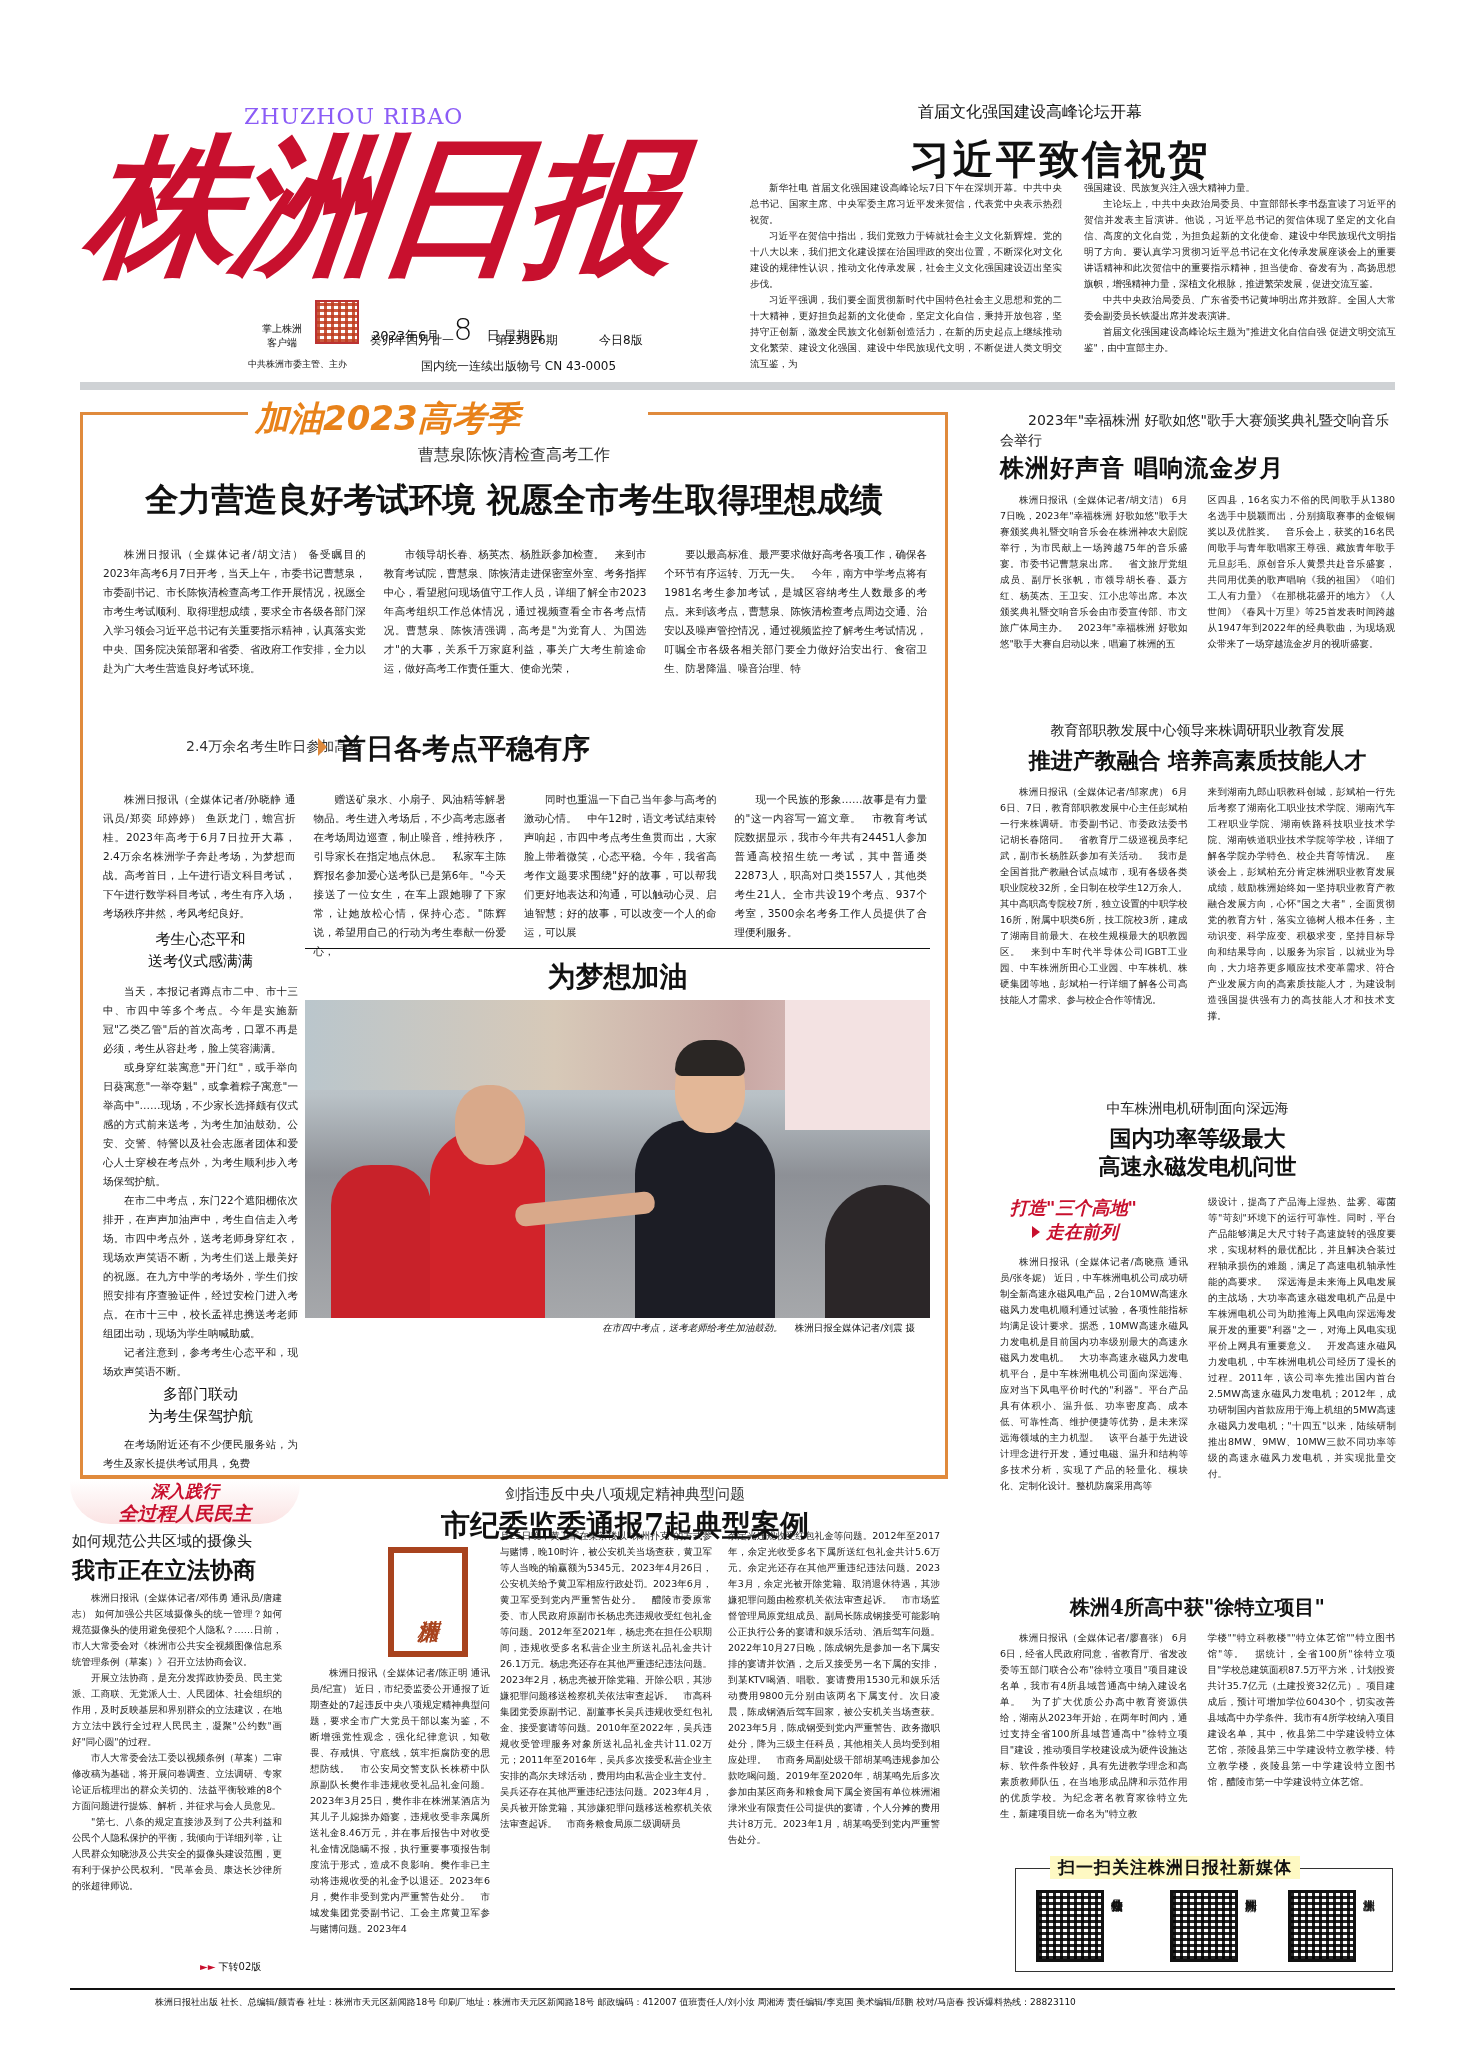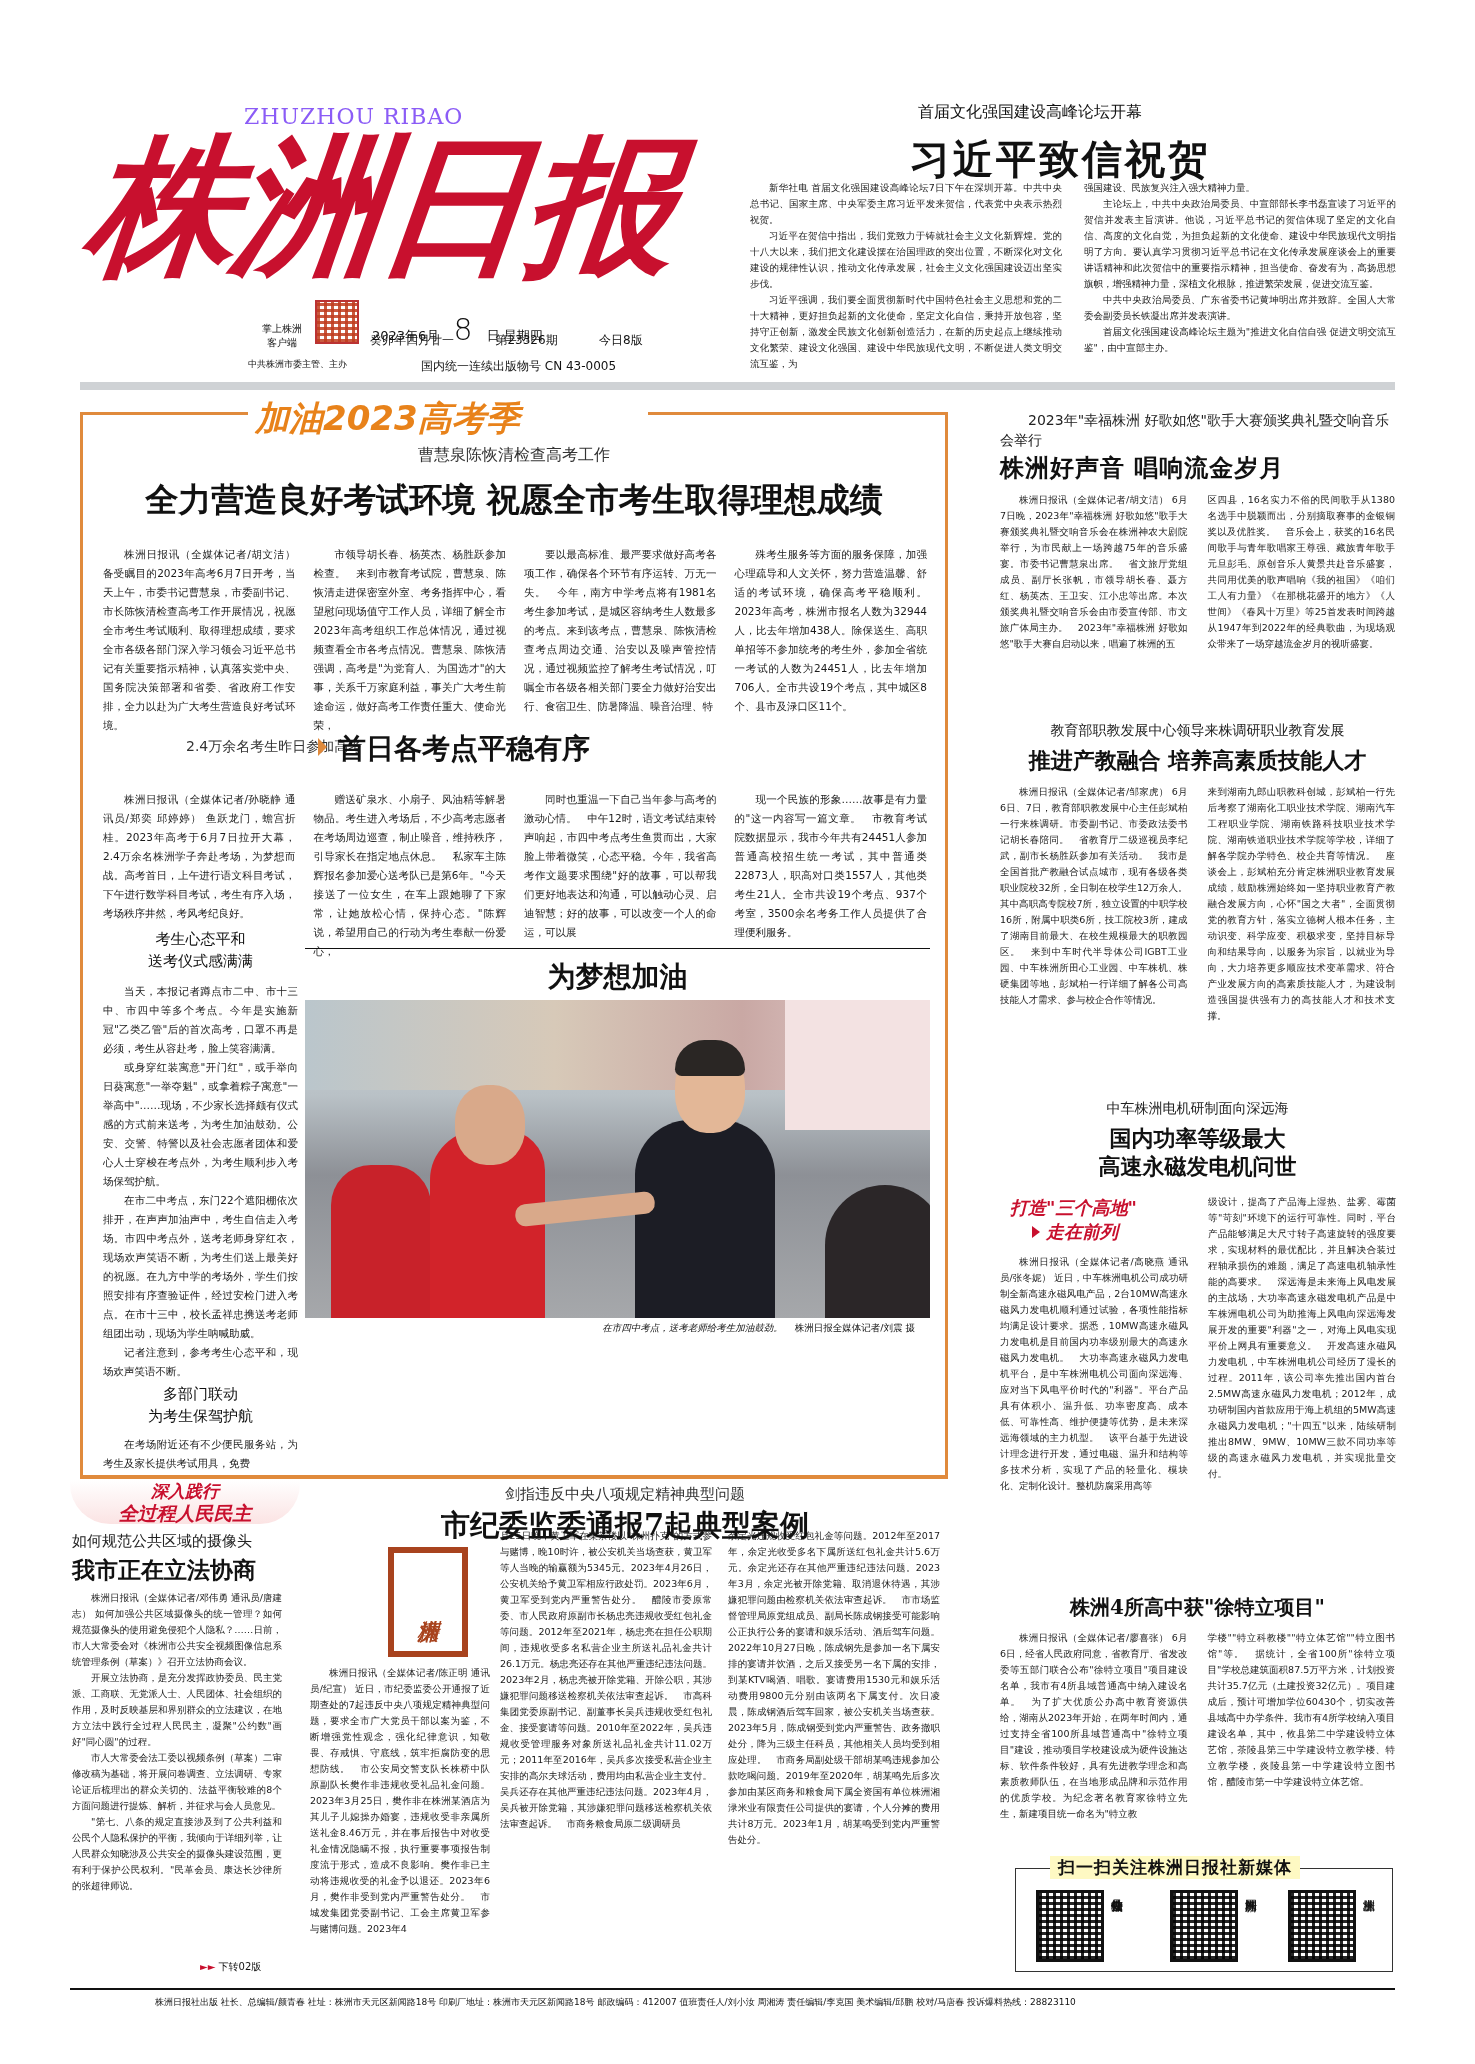--- a/index.html
+++ b/index.html
@@ -81,23 +81,20 @@
 <div class="abs" style="left:103px;top:545px;width:824px;display:flex;gap:18px;">
   <div class="body-text" style="flex:1;">
       <p>株洲日报讯（全媒体记者/胡文洁） 备受瞩目的2023年高考6月7日开考，当天上午，市委书记曹慧泉，市委副书记、市长陈恢清检查高考工作开展情况，祝愿全市考生考试顺利、取得理想成绩，要求全市各级各部门深入学习领会习近平总书记有关重要指示精神，认真落实党中央、国务院决策部署和省委、省政府工作安排，全力以赴为广大考生营造良好考试环境。</p>
     </div>
   <div class="body-text" style="flex:1;">
       <p>市领导胡长春、杨英杰、杨胜跃参加检查。　来到市教育考试院，曹慧泉、陈恢清走进保密室外室、考务指挥中心，看望慰问现场值守工作人员，详细了解全市2023年高考组织工作总体情况，通过视频查看全市各考点情况。曹慧泉、陈恢清强调，高考是"为党育人、为国选才"的大事，关系千万家庭利益，事关广大考生前途命运，做好高考工作责任重大、使命光荣，</p>
     </div>
   <div class="body-text" style="flex:1;">
       <p>要以最高标准、最严要求做好高考各项工作，确保各个环节有序运转、万无一失。　今年，南方中学考点将有1981名考生参加考试，是城区容纳考生人数最多的考点。来到该考点，曹慧泉、陈恢清检查考点周边交通、治安以及噪声管控情况，通过视频监控了解考生考试情况，叮嘱全市各级各相关部门要全力做好治安出行、食宿卫生、防暑降温、噪音治理、特</p>
     </div>
-  <div class="body-text" style="flex:1;">
-      <p>殊考生服务等方面的服务保障，加强心理疏导和人文关怀，努力营造温馨、舒适的考试环境，确保高考平稳顺利。　2023年高考，株洲市报名人数为32944人，比去年增加438人。除保送生、高职单招等不参加统考的考生外，参加全省统一考试的人数为24451人，比去年增加706人。全市共设19个考点，其中城区8个、县市及渌口区11个。</p>
-    </div>
 </div>
 
 <div class="abs" style="left:186px;top:738px;font-size:14px;color:#333;">2.4万余名考生昨日参加高考</div>
 <div class="abs" style="left:318px;top:738px;width:0;height:0;border-left:9px solid #e08a3c;border-top:9px solid transparent;border-bottom:9px solid transparent;"></div>
 <div class="abs serif" style="left:338px;top:730px;font-size:28px;font-weight:bold;">首日各考点平稳有序</div>
 
 <div class="abs" style="left:103px;top:790px;width:824px;display:flex;gap:18px;">
   <div class="body-text" style="flex:1;">
       <p>株洲日报讯（全媒体记者/孙晓静 通讯员/郑奕 邱婷婷） 鱼跃龙门，蟾宫折桂。2023年高考于6月7日拉开大幕，2.4万余名株洲学子奔赴考场，为梦想而战。高考首日，上午进行语文科目考试，下午进行数学科目考试，考生有序入场，考场秩序井然，考风考纪良好。</p>
     </div>

